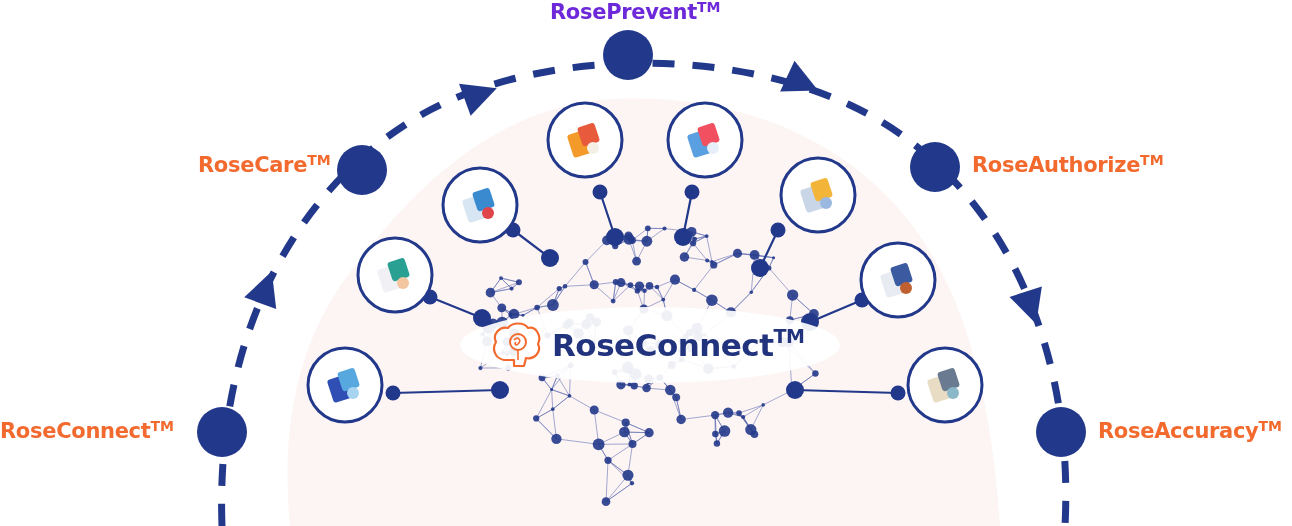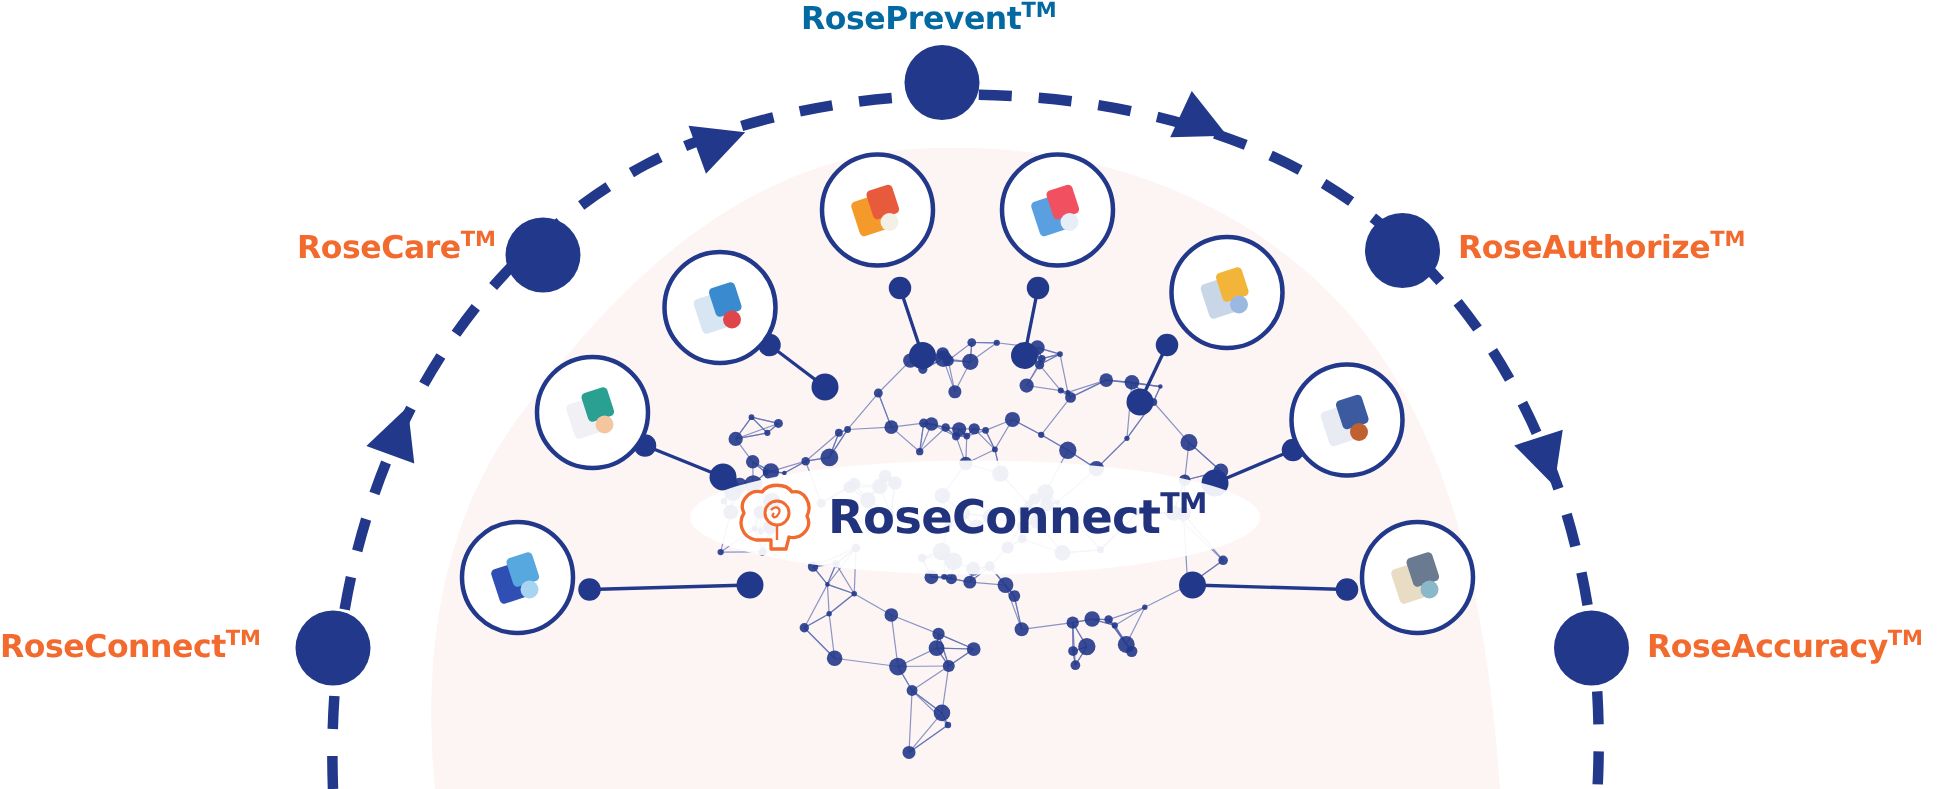--- a/index.html
+++ b/index.html
@@ -683,21 +683,21 @@
     <ellipse cx="650" cy="345" rx="190" ry="38" fill="#ffffff" opacity="0.92"></ellipse>
   </svg>
 
   
   <div class="lbl" style="left:0px;top:419px;color:#f26a2e;">
     <span>RoseConnect</span><sup>TM</sup>
   </div>
   <div class="lbl" style="left:182px;top:153px;color:#f26a2e;margin-left:16px;">
     <span>RoseCare</span><sup>TM</sup>
   </div>
-  <div class="lbl" style="left:534px;top:0px;color:#0369a1;">
+  <div class="lbl" style="left:550px;top:0px;color:#6d28d9;">
     <span>RosePrevent</span><sup>TM</sup>
   </div>
   <div class="lbl" style="left:1098px;top:419px;color:#f26a2e;">
     <span>RoseAccuracy</span><sup>TM</sup>
   </div>
   <div class="lbl" style="left:972px;top:153px;color:#f26a2e;">
     <span>RoseAuthorize</span><sup>TM</sup>
   </div>
 
   

